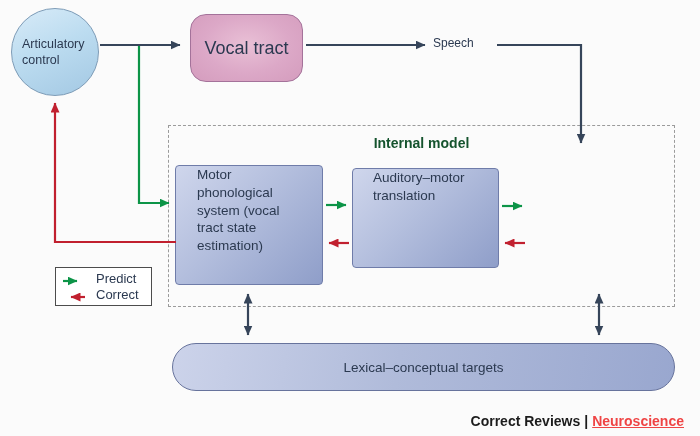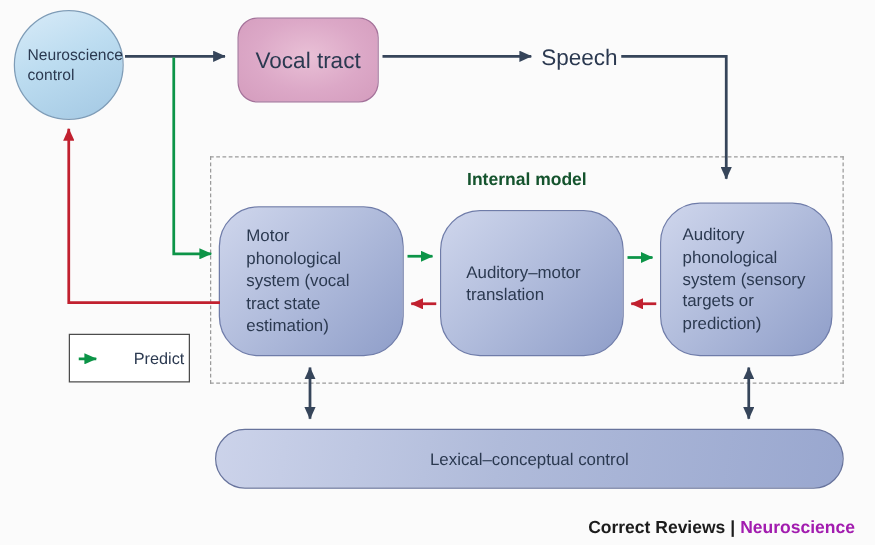--- a/index.html
+++ b/index.html
@@ -30,72 +30,72 @@
     left:190px;top:14px;width:113px;height:68px;
     border-radius:16px;
     background:radial-gradient(ellipse at 50% 45%,#e9c0d6 0%,#dca8c7 55%,#d49cbd 100%);
     border:1.5px solid #a4729a;
     display:flex;align-items:center;justify-content:center;
     font-size:18px;
     z-index:2;
   }
   #speech-label{
     left:433px;top:36px;width:58px;
-    font-size:18px;text-align:center;
+    font-size:12px;
     z-index:2;
   }
   #internal-model-box{
     left:168px;top:125px;width:507px;height:182px;
     border:1.6px dashed #9b9b9b;
     z-index:1;
   }
   #internal-model-title{
     left:168px;top:135px;width:507px;
     text-align:center;font-weight:bold;font-size:14px;color:#14532d;
     z-index:2;
   }
   .sysbox{
-    border-radius:32px;
+    border-radius:4px;
     background:linear-gradient(135deg,#cfd6ec 0%,#b3bedd 45%,#8f9ec9 100%);
     border:1.5px solid #6f7ca9;
-    display:flex;align-items:center;
+    display:flex;
     font-size:13.5px;line-height:1.32;
     z-index:2;
   }
   #motor-box{left:175px;top:165px;width:148px;height:120px;padding:0 20px 0 21px;}
-  #translation-box{left:352px;top:168px;width:147px;height:117px;padding:0 20px;}
+  #translation-box{left:352px;top:168px;width:147px;height:100px;padding:0 20px;}
   #auditory-box{left:528px;top:162px;width:138px;height:123px;padding:0 13px 0 17px;}
   #lexical-pill{
     left:172px;top:343px;width:503px;height:48px;
     border-radius:24px;
     background:linear-gradient(100deg,#ccd3ea 0%,#b0bbda 45%,#99a7cf 100%);
     border:1.5px solid #67739c;
     display:flex;align-items:center;justify-content:center;
     font-size:13.5px;
     z-index:2;
   }
   
   #legend{
     position:absolute;left:55px;top:267px;width:97px;height:39px;
     background:#ffffff;border:1.5px solid #4c4c4c;
     display:flex;flex-direction:column;justify-content:center;
     gap:1px;padding-left:6px;box-sizing:border-box;
     font-size:13px;z-index:2;
   }
-  .legend-row{display:flex;align-items:center;gap:21px;}
+  .legend-row{display:flex;align-items:flex-end;gap:10px;}
   
   #arrows{position:absolute;left:0;top:0;z-index:3;pointer-events:none;}
   
   #footer{
     position:absolute;right:16px;top:413px;
     font-size:14px;font-weight:bold;color:#1c1c1c;
     z-index:2;white-space:nowrap;
   }
   #footer .sep{margin:0 4px;}
-  #footer .journal{color:#a21caf;}
+  #footer .journal{color:#ef4444;text-decoration:underline;}
 </style>
 </head>
 <body>
 
 <div id="figure">
 
   <svg id="arrows" width="700" height="436" viewBox="0 0 700 436">
     <defs>
       <marker id="mDark" markerUnits="userSpaceOnUse" markerWidth="11" markerHeight="9" refX="9.5" refY="4.5" orient="auto-start-reverse">
         <path d="M0,0 L10,4.5 L0,9 Z" fill="#36455a"></path>
@@ -118,54 +118,57 @@
     <path d="M326,205 H346" stroke="#0c9447" stroke-width="2.2" fill="none" marker-end="url(#mGreen)"></path>
     <path d="M349,243 H329" stroke="#c1202f" stroke-width="2.2" fill="none" marker-end="url(#mRed)"></path>
     <path d="M502,206 H522" stroke="#0c9447" stroke-width="2.2" fill="none" marker-end="url(#mGreen)"></path>
     <path d="M525,243 H505" stroke="#c1202f" stroke-width="2.2" fill="none" marker-end="url(#mRed)"></path>
 
     <path d="M248,294 V335" stroke="#36455a" stroke-width="2.2" fill="none" marker-start="url(#mDark)" marker-end="url(#mDark)"></path>
     <path d="M599,294 V335" stroke="#36455a" stroke-width="2.2" fill="none" marker-start="url(#mDark)" marker-end="url(#mDark)"></path>
   </svg>
 
   <div class="node" id="articulatory">
-    <span>Neuroscience control</span>
+    <span>Articulatory control</span>
   </div>
 
   <div class="node" id="vocal-tract">
     <span>Vocal tract</span>
   </div>
 
   <div class="node" id="speech-label">Speech</div>
 
   <div class="node" id="internal-model-box"></div>
   <div class="node" id="internal-model-title">Internal model</div>
 
   <div class="node sysbox" id="motor-box">
     <span>Motor phonological system (vocal tract state estimation)</span>
   </div>
 
   <div class="node sysbox" id="translation-box">
     <span>Auditory–motor translation</span>
   </div>
 
-  <div class="node sysbox" id="auditory-box">
-    <span>Auditory phonological system (sensory targets or prediction)</span>
-  </div>
 
   <div class="node" id="lexical-pill">
-    <span>Lexical–conceptual control</span>
+    <span>Lexical–conceptual targets</span>
   </div>
 
   <div id="legend">
     <div class="legend-row">
       <svg width="24" height="10">
         <path d="M1,5 H15" stroke="#0c9447" stroke-width="2.2" fill="none" marker-end="url(#mGreen)"></path>
       </svg>
       <span>Predict</span>
+    </div>
+    <div class="legend-row">
+      <svg width="24" height="10">
+        <path d="M23,5 H9" stroke="#c1202f" stroke-width="2.2" fill="none" marker-end="url(#mRed)"></path>
+      </svg>
+      <span>Correct</span>
     </div>
   </div>
 
   <div id="footer">
     <span>Correct Reviews</span><span class="sep">|</span><span class="journal">Neuroscience</span>
   </div>
 
 </div>
 
 </body></html>

